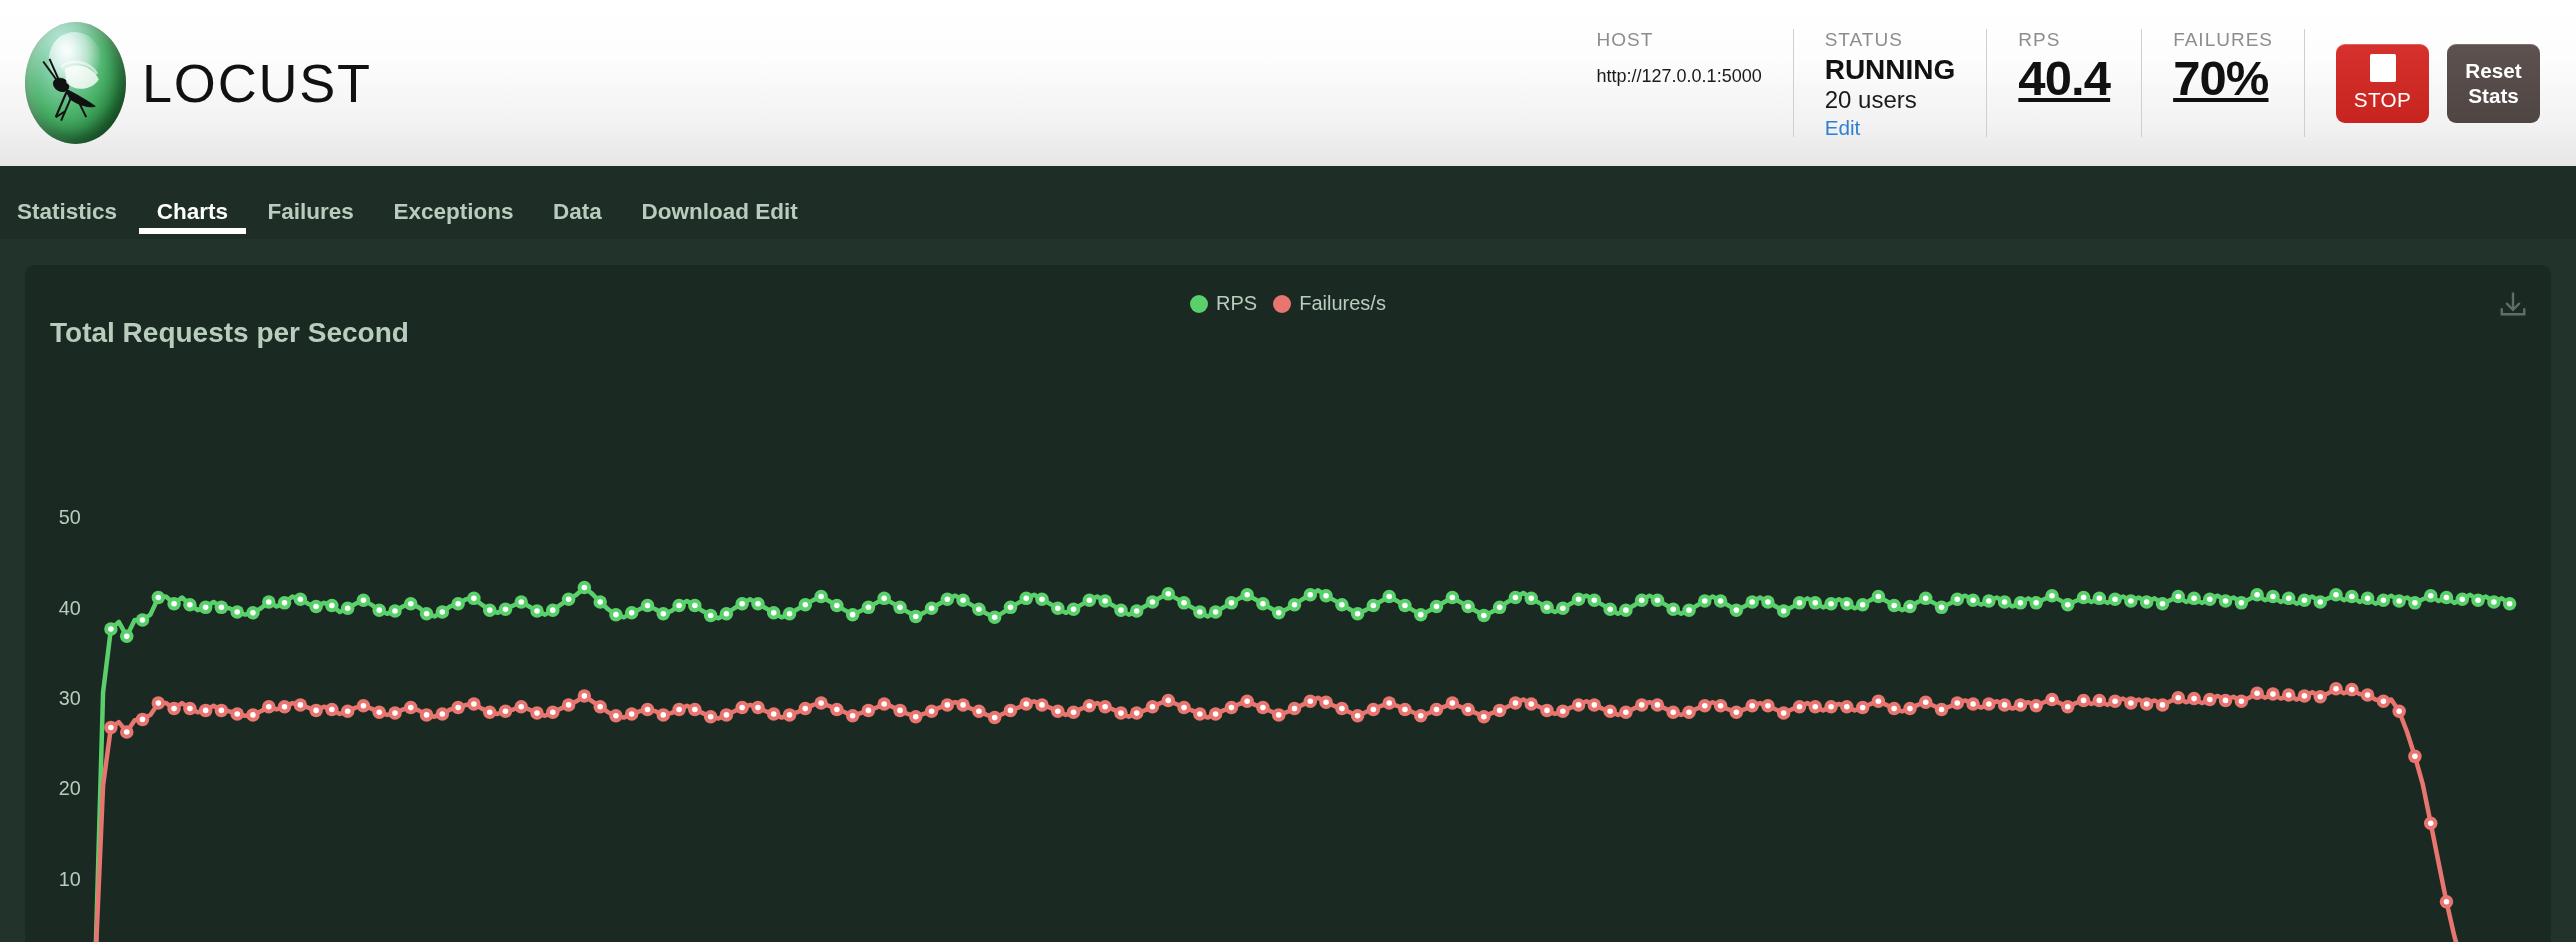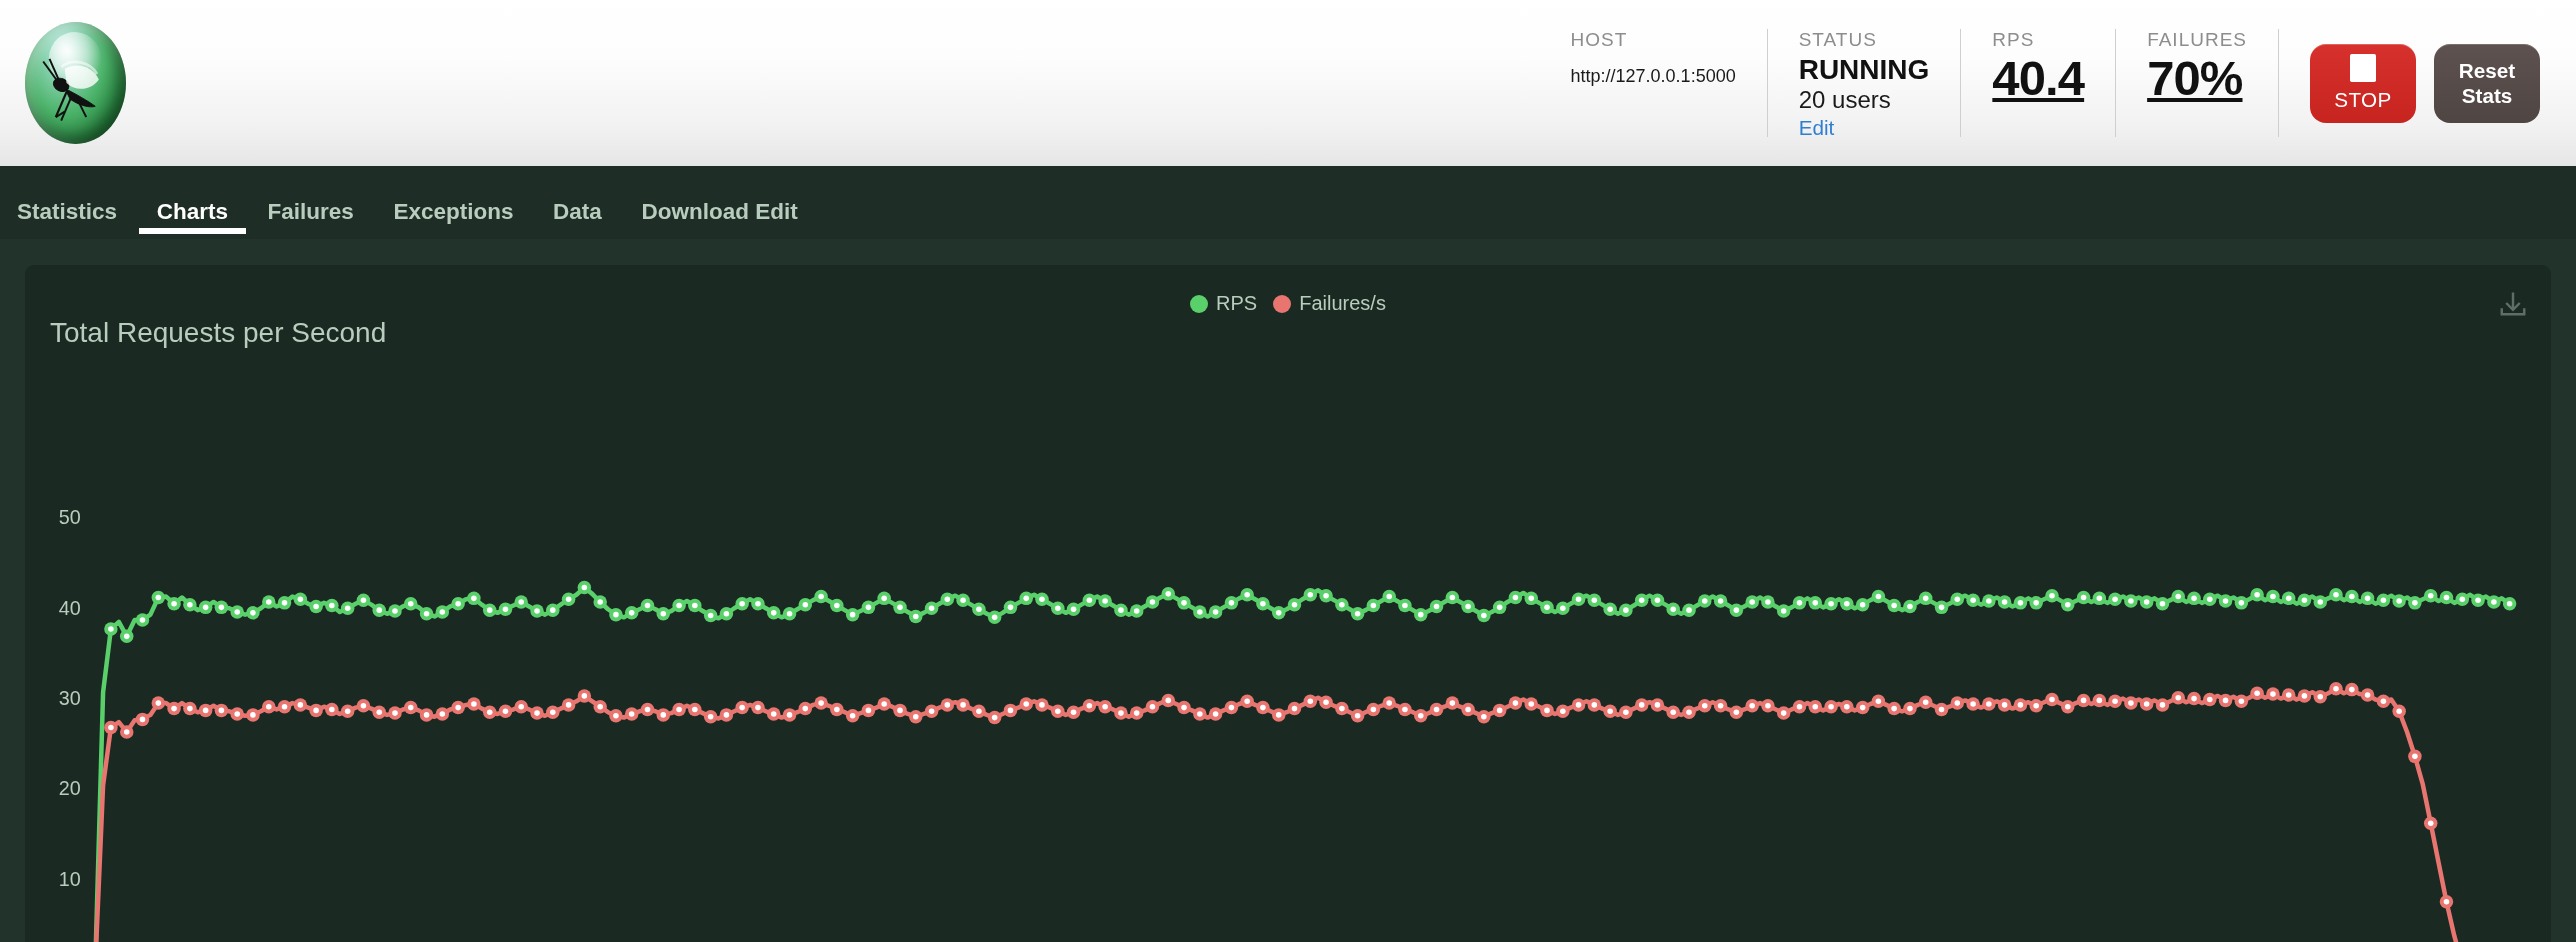--- a/index.html
+++ b/index.html
@@ -50,21 +50,21 @@
     margin-bottom:2.7px; white-space:nowrap;
   }
   .stat .host-val { font-size:18px; color:#1a1a1a; white-space:nowrap; }
   .stat .status-val { font-size:28px; font-weight:bold; color:#111; line-height:1.12; }
   .stat .users-val { font-size:24px; color:#1a1a1a; line-height:1.25; }
   .stat .edit-link { font-size:20.7px; color:#2f7fd1; cursor:pointer; line-height:1.25; }
   .stat .big-num { font-size:49px; font-weight:bold; color:#111; line-height:1.02; letter-spacing:-0.9px;text-decoration:underline; }
 
   .btns { display:flex; align-items:center; gap:18px; padding-left:31px; border-left:0.9px solid #cfcfcf; height:108px; }
   .btn {
-    width:106px; height:79px; border-radius:16px; border:none;
+    width:93px; height:79px; border-radius:9px; border:none;
     display:flex; flex-direction:column; align-items:center; justify-content:center;
     color:#fff; cursor:pointer; font-family:"Liberation Sans", sans-serif;
   }
   .btn-stop {
     background:linear-gradient(to bottom,#d6312c 0%,#c8241f 100%);
     box-shadow:inset 0 0.9px 0 rgba(255,255,255,.25);
     gap:5.4px;
   }
   .btn-stop .sq { width:26px; height:28px; background:#fff; border-radius:1.8px; }
   .btn-stop .t { font-size:20.7px; font-weight:normal; letter-spacing:0.4px; }
@@ -95,21 +95,21 @@
   .panel-wrap { padding:25px 25px 0 25px; }
   .panel {
     position:relative;
     background:#1a2a22;
     border-radius:9px;
     height:799px;
     overflow:hidden;
   }
   .chart-title {
     position:absolute; left:25px; top:52px;
-    font-size:28px; color:#b9cdbe; font-weight:400;
+    font-size:28px; color:#b9cdbe; font-weight:700;
   }
   .legend {
     position:absolute; left:0; right:0; top:27px;
     display:flex; justify-content:center; align-items:center; gap:16px;
     pointer-events:none;
   }
   .legend-item { display:flex; align-items:center; gap:8px; }
   .legend-dot { width:18px; height:18px; border-radius:50%; }
   .legend-label { font-size:20px; color:#b9cdbe; }
   .dl-icon { position:absolute; right:20px; top:23.4px; cursor:pointer; opacity:.55; }
@@ -133,20 +133,21 @@
           <path d="M44 74 C56 80, 70 88, 78 94 C72 96, 60 93, 50 86 Z"></path>
           <path d="M46 78 L34 106" stroke-width="2.4" fill="none"></path>
           <path d="M52 82 L40 110" stroke-width="2.2" fill="none"></path>
           <path d="M58 86 L68 106" stroke-width="2.2" fill="none"></path>
           <path d="M34 106 L44 100" stroke-width="2.2" fill="none"></path>
         </g>
         <path d="M44 52 C58 44, 76 50, 82 64 C74 76, 56 78, 46 68 Z" fill="rgba(255,255,255,.8)"></path>
         <path d="M40 50 C52 40, 72 44, 80 58" fill="none" stroke="rgba(255,255,255,.55)" stroke-width="3"></path>
       </svg>
     </div>
+    <div class="brand-name">LOCUST</div>
   </div>
 
   <div class="stats">
     <div class="stat">
       <div class="lbl">HOST</div>
       <div class="host-val">http://127.0.0.1:5000</div>
     </div>
     <div class="stat">
       <div class="lbl">STATUS</div>
       <div class="status-val">RUNNING</div>

